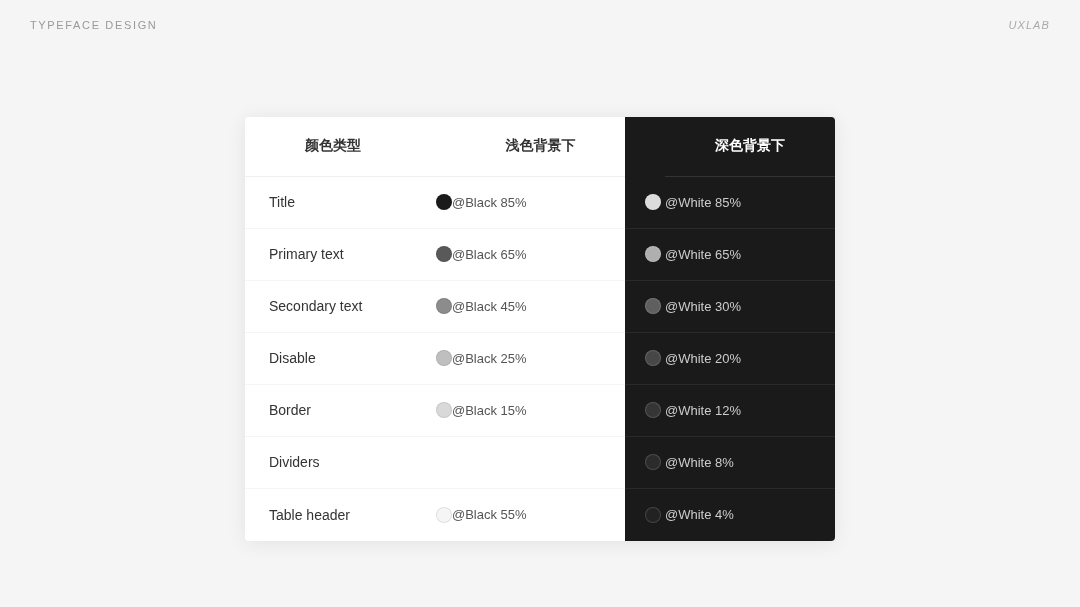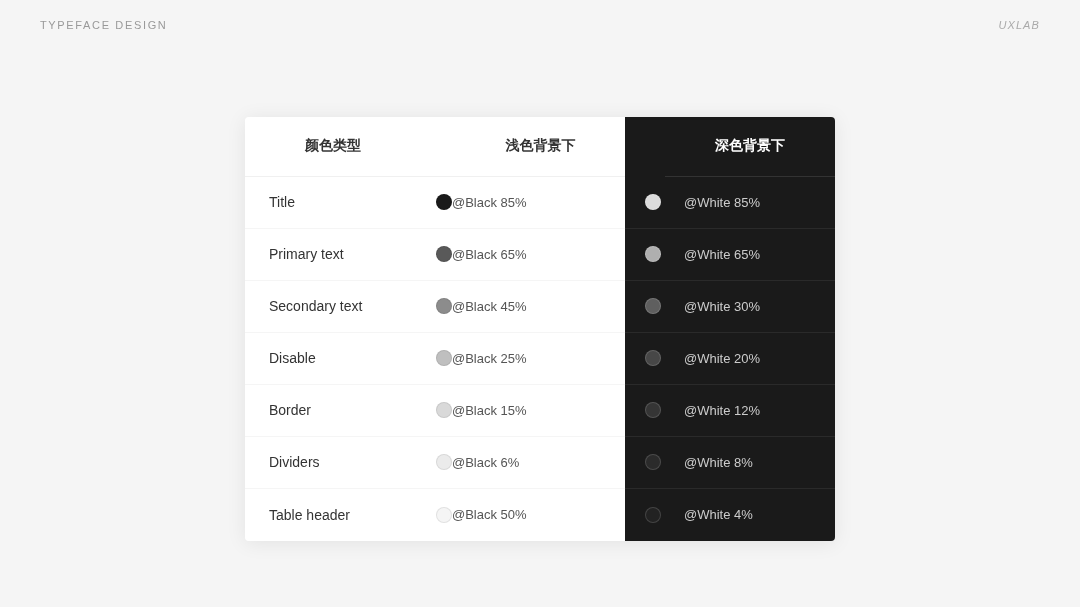--- a/index.html
+++ b/index.html
@@ -15,21 +15,21 @@
 
     .top-bar {
       position: absolute;
       top: 0;
       left: 0;
       right: 0;
       height: 50px;
       display: flex;
       align-items: center;
       justify-content: space-between;
-      padding: 0 40px;
+      padding: 0 30px;
     }
 
     .top-bar-title {
       font-size: 11px;
       letter-spacing: 0.15em;
       color: #999;
       text-transform: uppercase;
     }
 
     .top-bar-logo {
@@ -119,21 +119,21 @@
       gap: 0;
       padding: 0 16px;
       flex: 1;
       font-size: 13px;
       color: #555;
     }
 
     .dark-cell-value {
       display: flex;
       align-items: center;
-      gap: 23px;
+      gap: 4px;
       padding: 0 20px;
       height: 52px;
       font-size: 13px;
       color: #ccc;
     }
 
     .color-dot {
       width: 16px;
       height: 16px;
       border-radius: 50%;
@@ -220,30 +220,26 @@
     </div>
           <div class="table-row">
       <div class="cell-type">Border</div>
       <div class="cell-value">
         <div class="color-dot" style="background:#d9d9d9; border: 1px solid rgba(0,0,0,0.08);"></div>
         <span>@Black 15%</span>
       </div>
     </div>
           <div class="table-row">
       <div class="cell-type">Dividers</div>
-      <div class="cell-value">
-        <div class="color-dot" style="background:#ebebeb; border: 1px solid rgba(0,0,0,0.08);"></div>
-        <span>@Black 6%</span>
-      </div>
     </div>
           <div class="table-row">
       <div class="cell-type">Table header</div>
       <div class="cell-value">
         <div class="color-dot" style="background:#f5f5f5; border: 1px solid rgba(0,0,0,0.08);"></div>
-        <span>@Black 50%</span>
+        <span>@Black 55%</span>
       </div>
     </div>
         </div>
     </div>
 
     <div class="dark-section">
       <div class="dark-header-row">深色背景下</div>
       <div id="dark-rows">
           <div class="dark-row">
       <div class="dark-cell-value">

